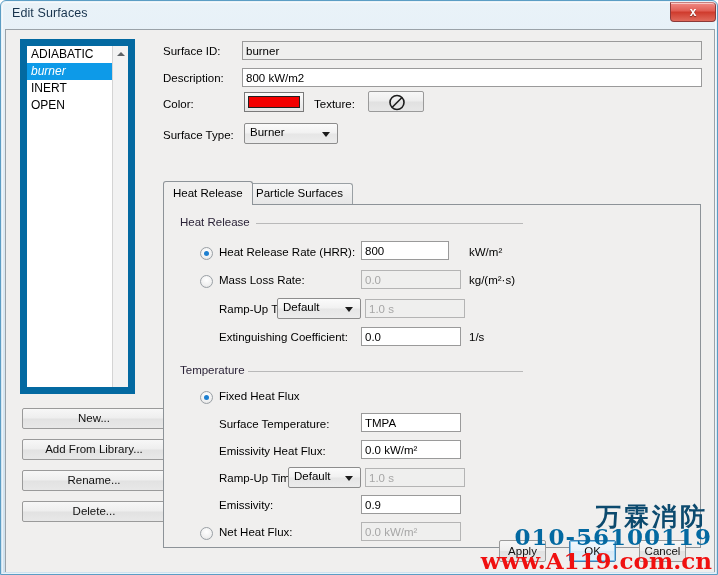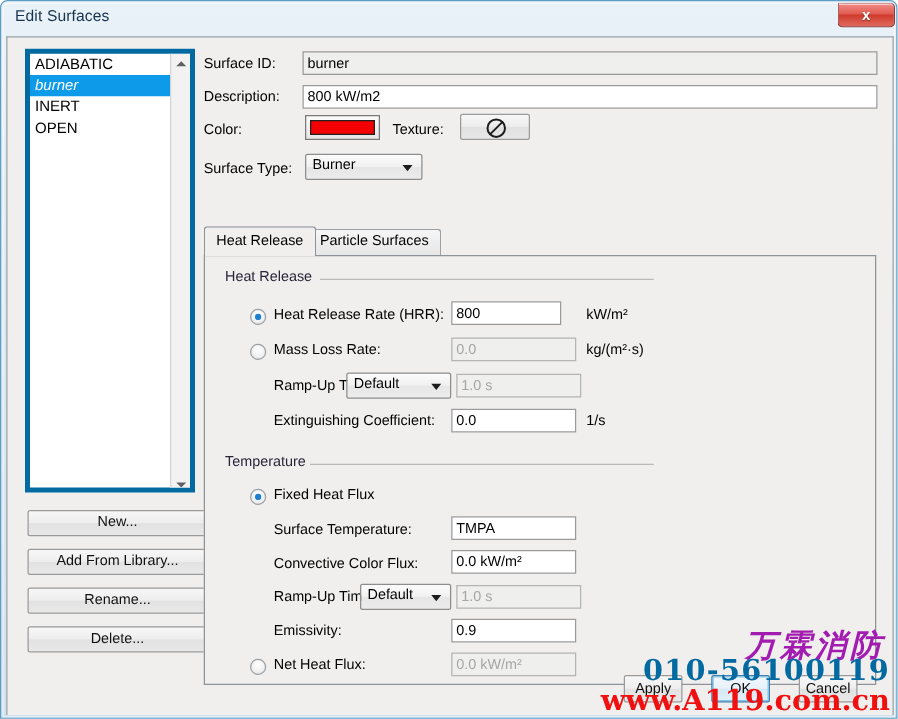--- a/index.html
+++ b/index.html
@@ -90,24 +90,24 @@
     border: 1px solid #9aa2a8;
     border-bottom: none;
     box-sizing: border-box;
   }
 
   
   .listbox {
     position: absolute;
     left: 14px;
     top: 9px;
-    width: 136px;
+    width: 115px;
     height: 355px;
     background: #ffffff;
-    border: 4px solid #0369a1;
+    border: 7px solid #0369a1;
     box-sizing: border-box;
     overflow: hidden;
   }
   .list-item {
     height: 17px;
     line-height: 17px;
     padding-left: 4px;
     font-size: 12px;
     white-space: nowrap;
     cursor: default;
@@ -468,21 +468,21 @@
 
       <div class="group-title" style="left:12px; top:159px;">Temperature</div>
       <div class="group-line" style="left:84px; top:166px; width:275px;"></div>
 
       <div class="radio on" style="left:36px; top:186px;"></div>
       <div class="lbl" style="left:55px; top:185px;">Fixed Heat Flux</div>
 
       <div class="lbl" style="left:55px; top:213px;">Surface Temperature:</div>
       <input class="tf" style="left: 197px; top: 208px; width: 100px;" value="TMPA">
 
-      <div class="lbl" style="left:55px; top:240px;">Convective Color Flux:</div>
+      <div class="lbl" style="left:55px; top:240px;">Emissivity Heat Flux:</div>
       <input class="tf" style="left: 197px; top: 235px; width: 100px;" value="0.0 kW/m²">
 
       <div class="lbl" style="left:55px; top:267px;">Ramp-Up Time:</div>
       <div class="combo" style="left:124px; top:262px; width:73px;">
         <div class="cval">Default</div>
         <div class="carrow"></div>
       </div>
       <input class="tf disabled" style="left: 201px; top: 263px; width: 100px;" disabled="" value="1.0 s">
 
       <div class="lbl" style="left:55px; top:294px;">Emissivity:</div>
@@ -493,16 +493,16 @@
       <input class="tf disabled" style="left: 197px; top: 317px; width: 100px;" disabled="" value="0.0 kW/m²">
     </div>
 
     <button class="btn dlg-btn" style="left:493px; bottom:10px;">Apply</button>
     <button class="btn dlg-btn default" style="left:563px; bottom:10px;">OK</button>
     <button class="btn dlg-btn" style="left:633px; bottom:10px;">Cancel</button>
   </div>
 </div>
 
 <div class="watermark">
-  <div class="wm-cn" style="color: #a21caf; font-style: italic;">万霖消防</div>
+  <div class="wm-cn" style="color: #0c4a6e;">万霖消防</div>
   <div class="wm-phone" style="color: #0369a1;">010-56100119</div>
   <div class="wm-url" style="color: rgb(240, 16, 16);">www.A119.com.cn</div>
 </div>
 
 </body></html>

